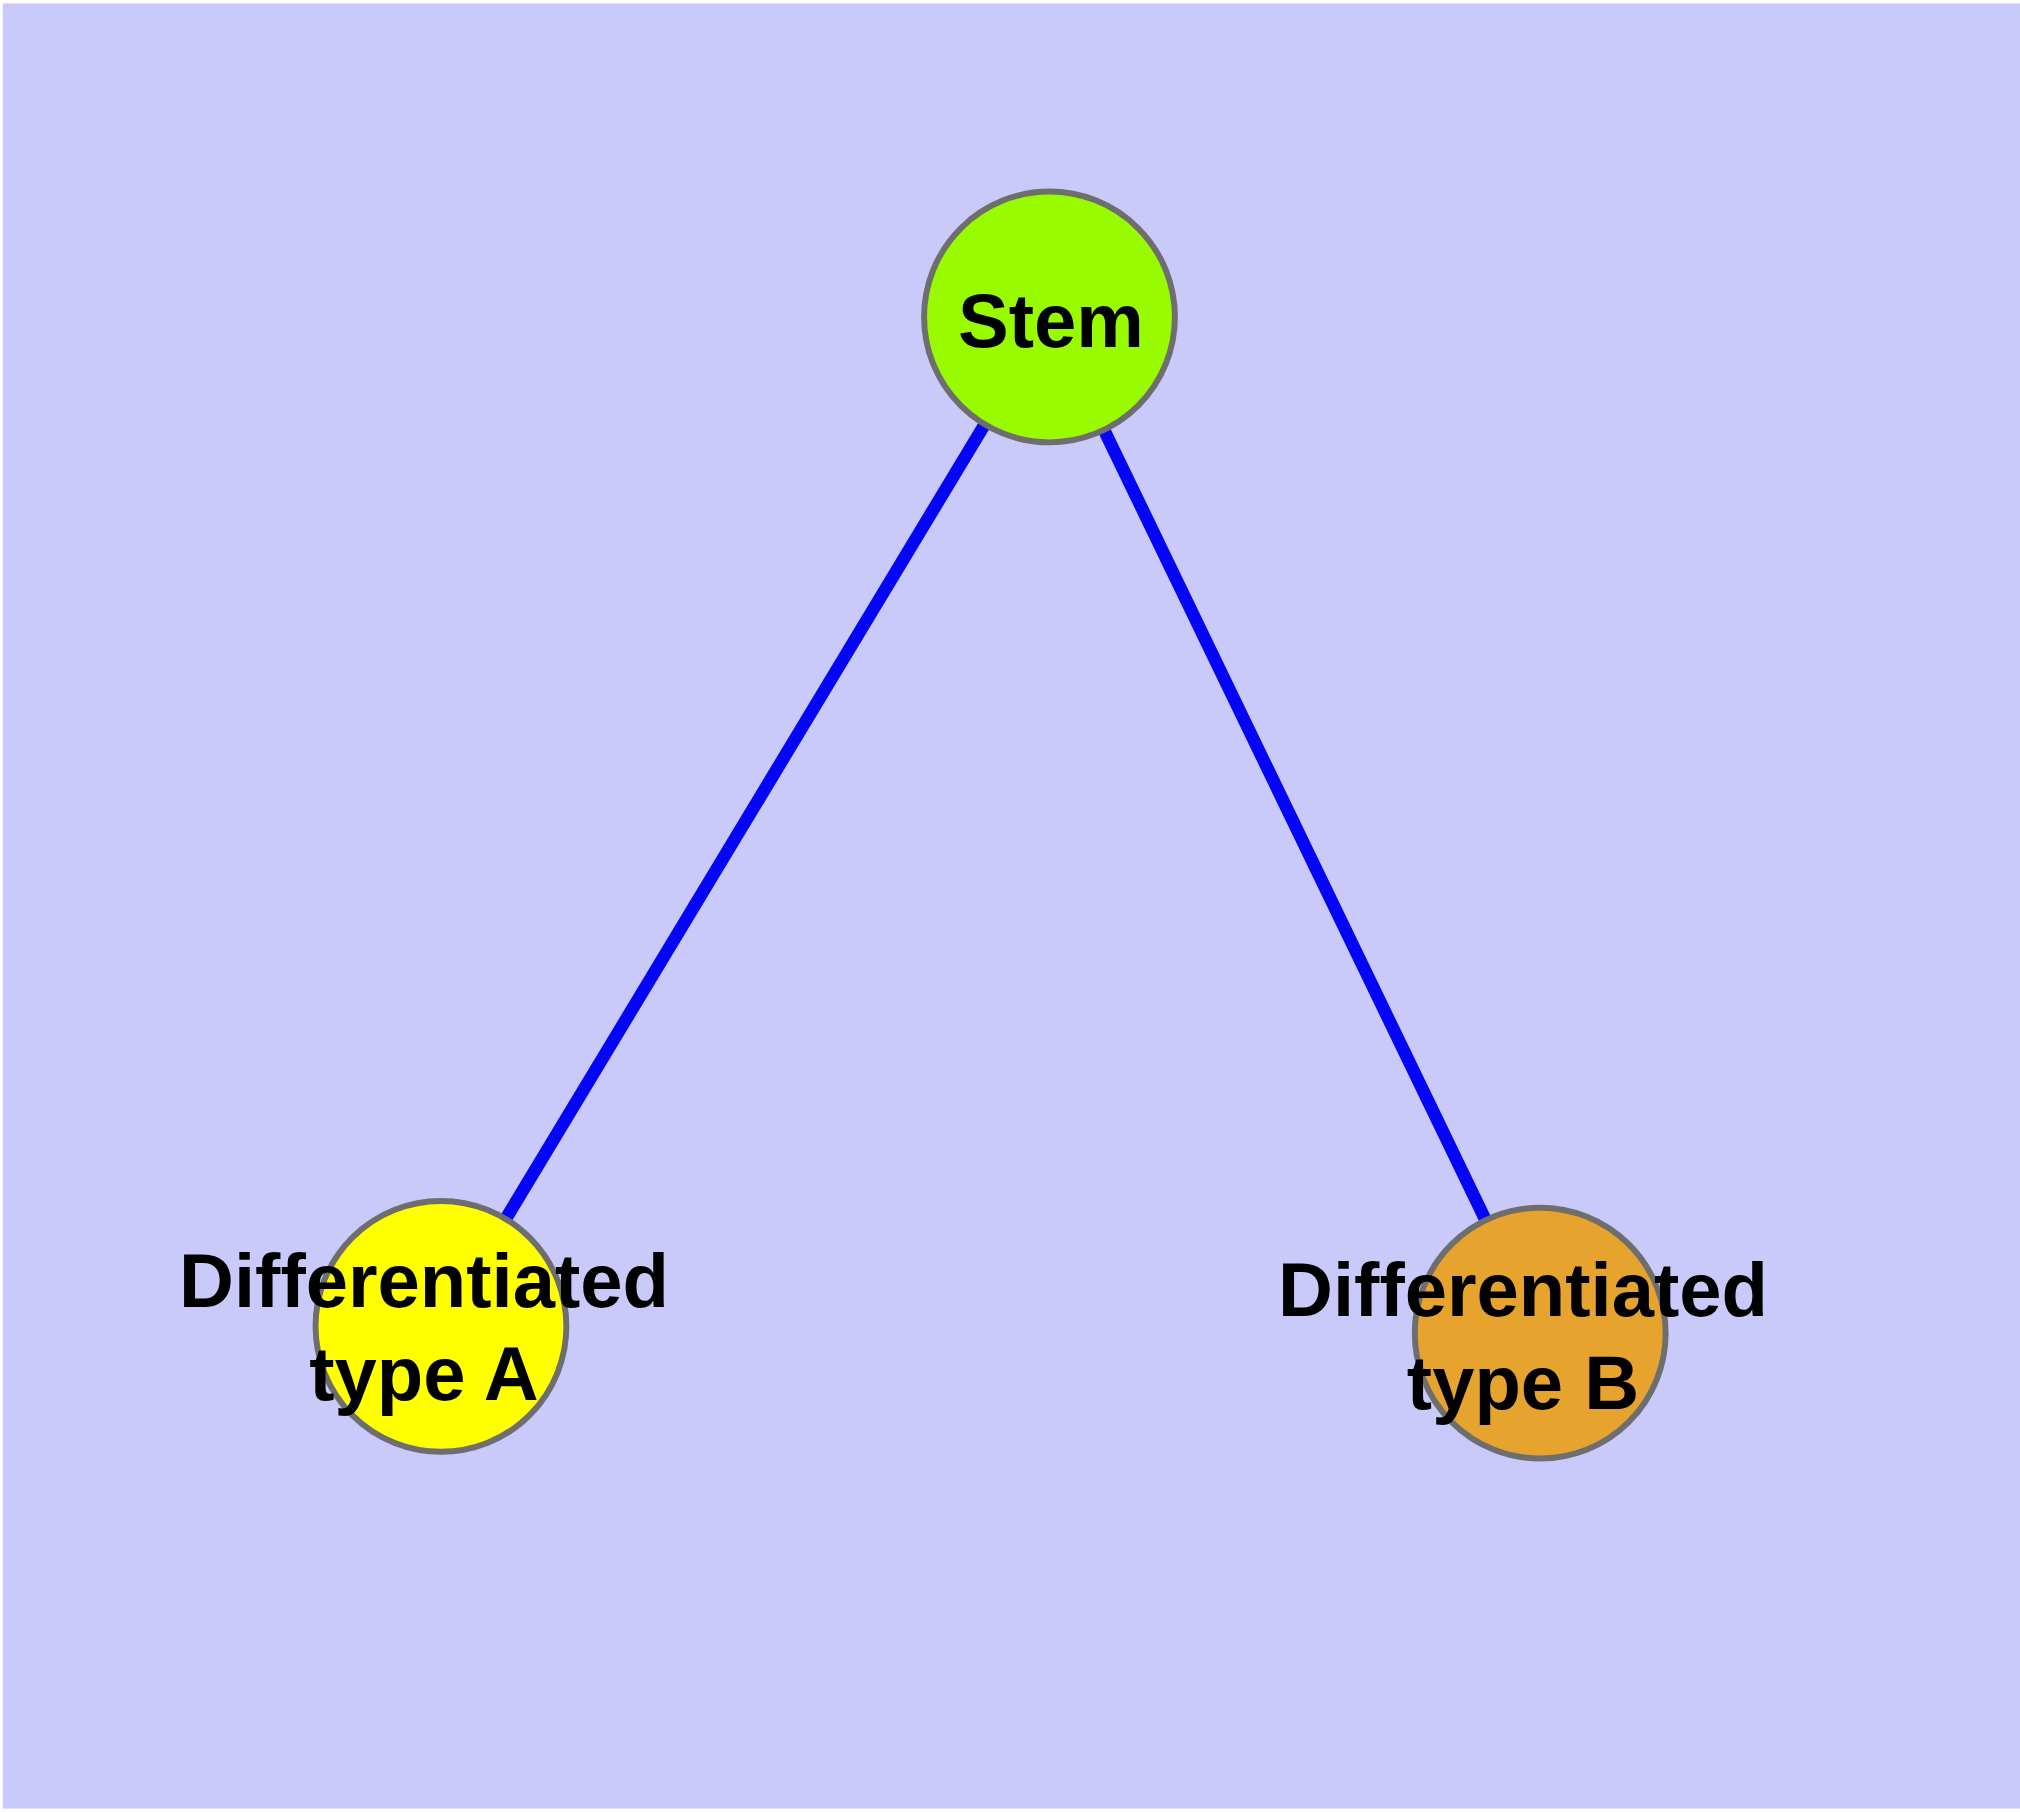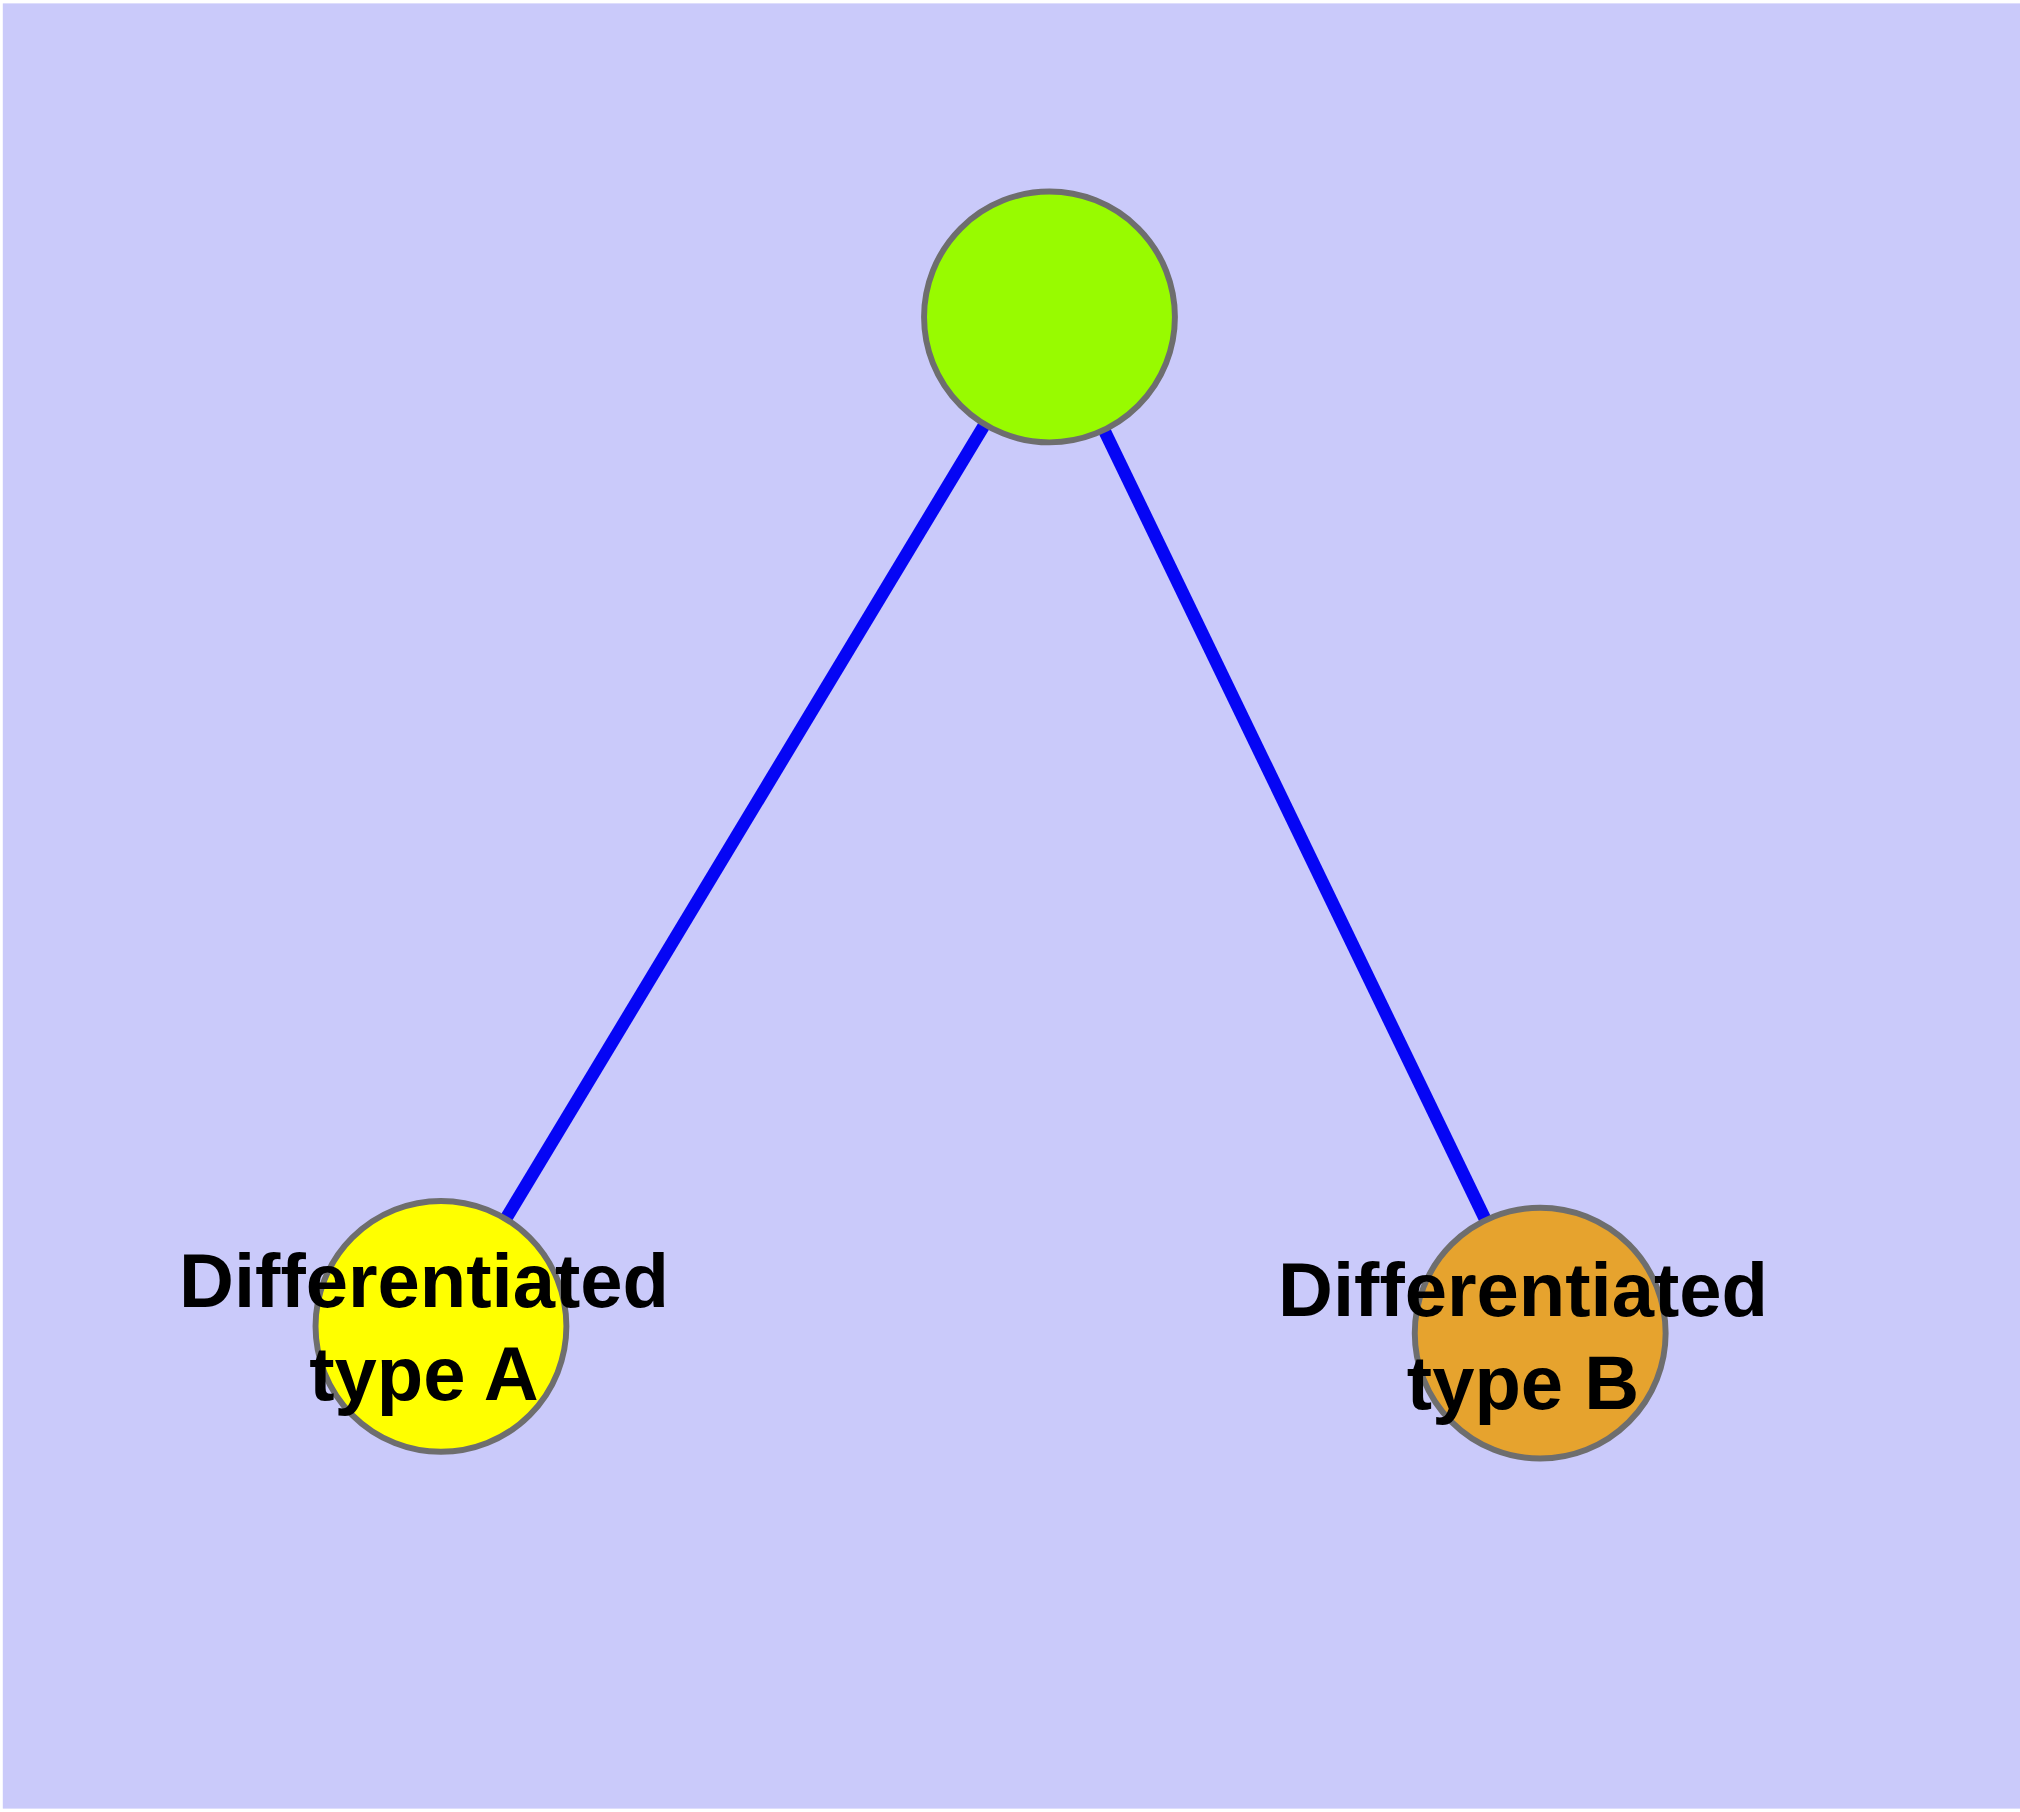--- a/index.html
+++ b/index.html
@@ -53,20 +53,21 @@
 
     <line x1="1238" y1="374" x2="1817" y2="1573" stroke-width="15" stroke="#0505F5"></line>
 
     <circle cx="1238" cy="374" r="148" stroke-width="7" fill="#98FB00" stroke="#6E6E6E"></circle>
 
     <circle cx="520" cy="1565" r="148" stroke-width="7" fill="#FFFF00" stroke="#6E6E6E"></circle>
 
     <circle cx="1817" cy="1573" r="148" stroke-width="7" fill="#E6A32E" stroke="#6E6E6E"></circle>
   </svg>
 
+  <div id="label-stem" class="node-label">Stem</div>
 
   <div id="label-type-a" class="node-label">Differentiated
 type A</div>
 
   <div id="label-type-b" class="node-label">Differentiated
 type B</div>
 
 </div>
 
 

